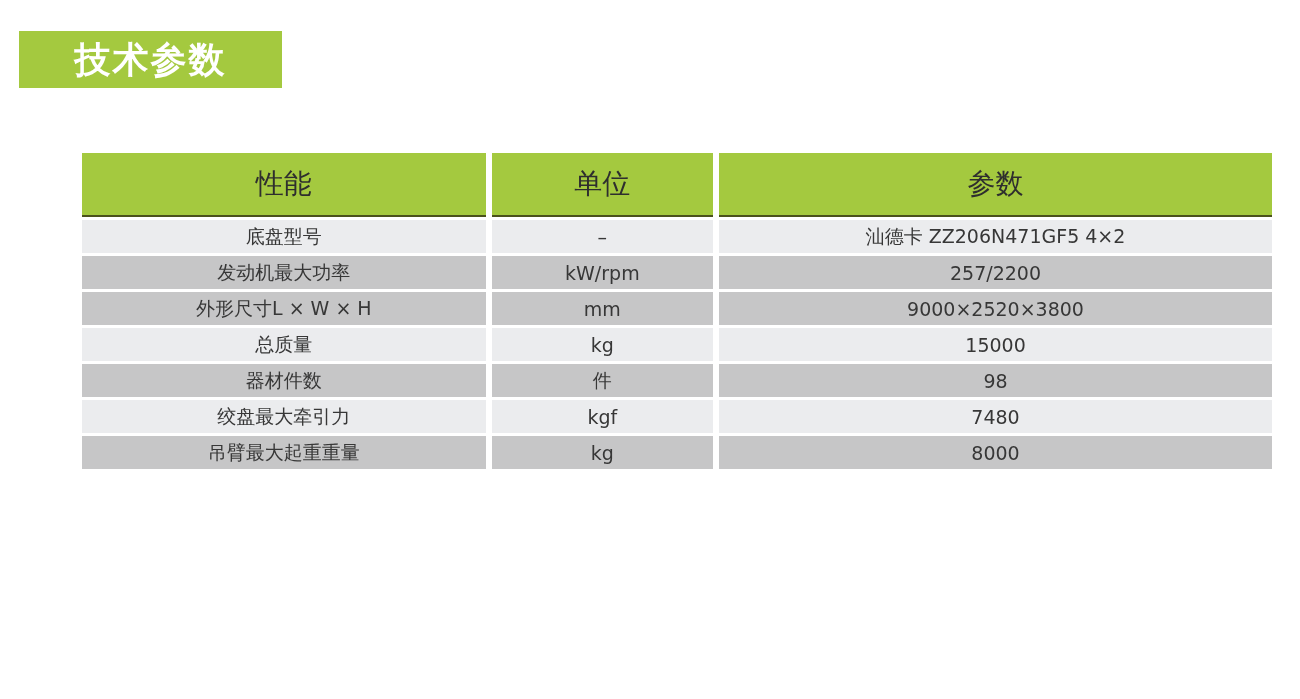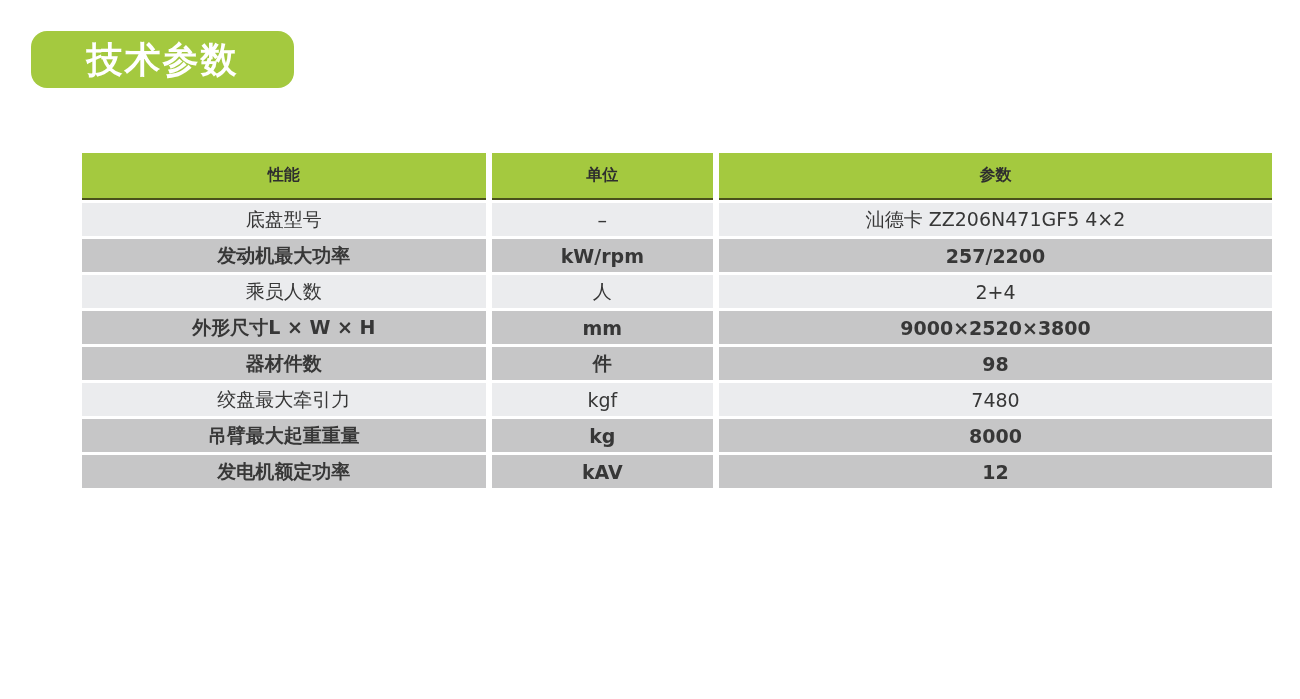--- a/index.html
+++ b/index.html
@@ -14,24 +14,24 @@
   html,body{margin:0;padding:0;}
   body{
     width:1300px;height:699px;
     background:#ffffff;
     font-family:"DejaVu Sans","Liberation Sans",sans-serif;
     position:relative;
     overflow:hidden;
   }
   .title-box{
     position:absolute;
-    left:31px;top:31px;
+    left:19px;top:31px;
     width:263px;height:57px;
     background:var(--green);
-    display:flex;align-items:center;justify-content:center;border-radius:16px;
+    display:flex;align-items:center;justify-content:center;
   }
   .title-box span{
     color:var(--title-text);
     font-size:36px;
     font-weight:bold;
     letter-spacing:2px;
     line-height:1;
   }
   .table-wrap{
     position:absolute;
@@ -41,37 +41,37 @@
   table{
     width:100%;
     border-collapse:separate;
     border-spacing:6px 3px;
     table-layout:fixed;
   }
   th{
     background:var(--green);
     height:31px;
     border-bottom:2px solid var(--header-border);
-    font-size:16px;
-    font-weight:bold;
+    font-size:28px;
+    font-weight:normal;
     color:#2e2e2e;
     text-align:center;
     padding:12px 4px;
   }
   td{
     height:33px;
     font-size:19px;
     color:var(--text-dark);
     text-align:center;
     padding:0 6px;
     white-space:nowrap;
     overflow:hidden;
   }
   tr.light td{background:var(--row-light);}
-  tr.dark td{background:var(--row-dark);font-weight:bold;}
+  tr.dark td{background:var(--row-dark);}
 </style>
 </head>
 <body>
 
 <div class="title-box">
   <span>技术参数</span>
 </div>
 
 <div class="table-wrap">
   <table>
@@ -91,45 +91,40 @@
         <tr class="light">
           <td>底盘型号</td>
           <td>–</td>
           <td>汕德卡 ZZ206N471GF5 4×2</td>
         </tr>
         <tr class="dark">
           <td>发动机最大功率</td>
           <td>kW/rpm</td>
           <td>257/2200</td>
         </tr>
-        <tr class="light">
-          <td>乘员人数</td>
-          <td>人</td>
-          <td>2+4</td>
-        </tr>
         <tr class="dark">
           <td>外形尺寸L × W × H</td>
           <td>mm</td>
           <td>9000×2520×3800</td>
+        </tr>
+        <tr class="light">
+          <td>总质量</td>
+          <td>kg</td>
+          <td>15000</td>
         </tr>
         <tr class="dark">
           <td>器材件数</td>
           <td>件</td>
           <td>98</td>
         </tr>
         <tr class="light">
           <td>绞盘最大牵引力</td>
           <td>kgf</td>
           <td>7480</td>
         </tr>
         <tr class="dark">
           <td>吊臂最大起重重量</td>
           <td>kg</td>
           <td>8000</td>
         </tr>
-        <tr class="dark">
-          <td>发电机额定功率</td>
-          <td>kAV</td>
-          <td>12</td>
-        </tr>
       </tbody>
   </table>
 </div>
 
 </body></html>

